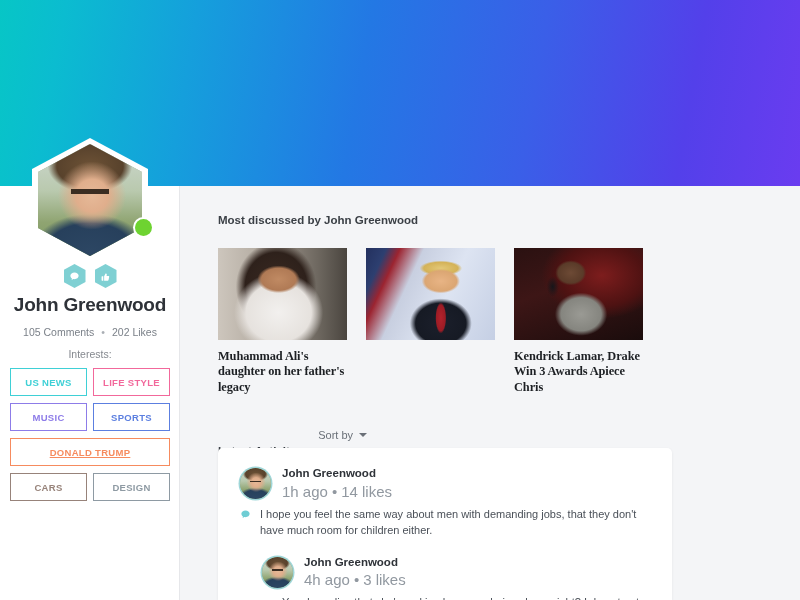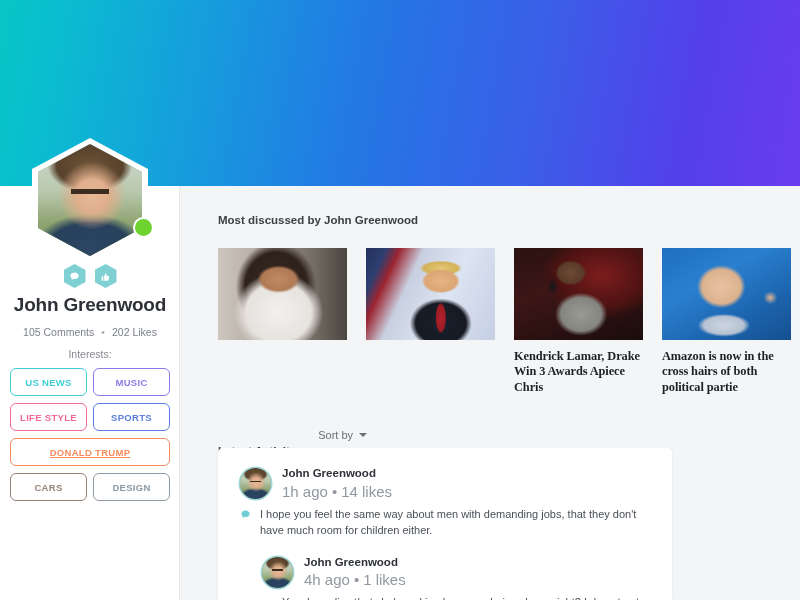--- a/index.html
+++ b/index.html
@@ -148,21 +148,21 @@
     position: absolute;
     top: 182px; left: 10px;
     width: 160px;
     display: flex;
     flex-wrap: wrap;
     gap: 7px 6px;
     justify-content: center;
   }
   .tag {
     border: 1px solid currentColor;
-    border-radius: 6px;
+    border-radius: 0;
     font-size: 9.5px;
     font-weight: bold;
     letter-spacing: 0.3px;
     padding: 8px 0 7px;
     text-align: center;
     background: #fff;
     cursor: pointer;
     white-space: nowrap;
   }
   .tag.half { width: 77px; }
@@ -360,55 +360,50 @@
     <div class="profile-name">John Greenwood</div>
 
     <div class="profile-stats">
       <span>105 Comments</span><span class="sep">•</span><span>202 Likes</span>
     </div>
 
     <div class="interests-label">Interests:</div>
 
     <div class="tags">
       <div class="tag half" style="color:#3fd0d6">US NEWS</div>
+      <div class="tag half" style="color:#f2689b">LIFE STYLE</div>
       <div class="tag half" style="color:#8d7ce8">MUSIC</div>
-      <div class="tag half" style="color:#f2689b">LIFE STYLE</div>
       <div class="tag half" style="color:#5c7fe0">SPORTS</div>
       <div class="tag full" style="color:#f68b5e">DONALD TRUMP</div>
       <div class="tag half" style="color:#97837a">CARS</div>
       <div class="tag half" style="color:#8e9aa3">DESIGN</div>
     </div>
   </div>
 
   <div class="main">
 
     <div class="section-title">Most discussed by John Greenwood</div>
 
     <div class="cards">
       <div class="card">
         <div class="card-img">
             <div class="ph-ali"></div>
           </div>
+        <div class="card-title">Muhammad Ali's daughter on her father's legacy</div>
       </div>
       <div class="card">
         <div class="card-img">
             <div class="ph-trump"></div>
           </div>
       </div>
       <div class="card">
         <div class="card-img">
             <div class="ph-kendrick"></div>
           </div>
         <div class="card-title">Kendrick Lamar, Drake Win 3 Awards Apiece Chris</div>
-      </div>
-      <div class="card">
-        <div class="card-img">
-            <div class="ph-bezos"></div>
-          </div>
-        <div class="card-title">Amazon is now in the cross hairs of both political partie</div>
       </div>
     </div>
 
     <div class="activity-head">
       <div class="activity-title">Latest Activity</div>
       <div class="sort-by">
         <span>Sort by</span>
         <span class="caret"></span>
       </div>
     </div>
@@ -438,21 +433,21 @@
       </div>
 
       <div class="cmt-block reply">
         <div class="cmt-head">
           <div class="cmt-avatar">
               <div class="face"></div>
             </div>
           <div>
             <div class="cmt-name">John Greenwood</div>
             <div class="cmt-meta">
-              <span>4h ago</span><span class="sep">•</span><span>1 likes</span>
+              <span>4h ago</span><span class="sep">•</span><span>3 likes</span>
             </div>
           </div>
         </div>
         <div class="cmt-body">
           <span class="glyph">
             <svg width="11" height="11" viewBox="0 0 16 16">
                 <path d="M2 9.5l9-1.2V6l4 3.3-4 3.3v-2.3L2 11.6z" fill="#6fcdd4"></path>
               </svg>
           </span>
           <span>You do realize that she's making her own choices here, right?  I do not get the impression from her that she has much desire to change her eating habits or lifestyle.  I mean, she</span>

